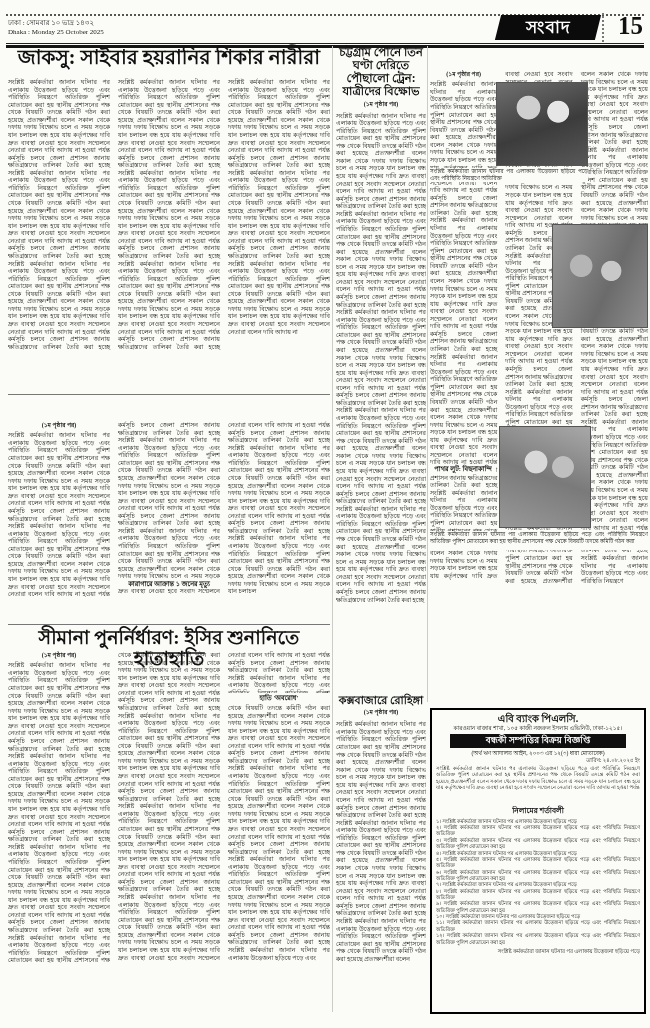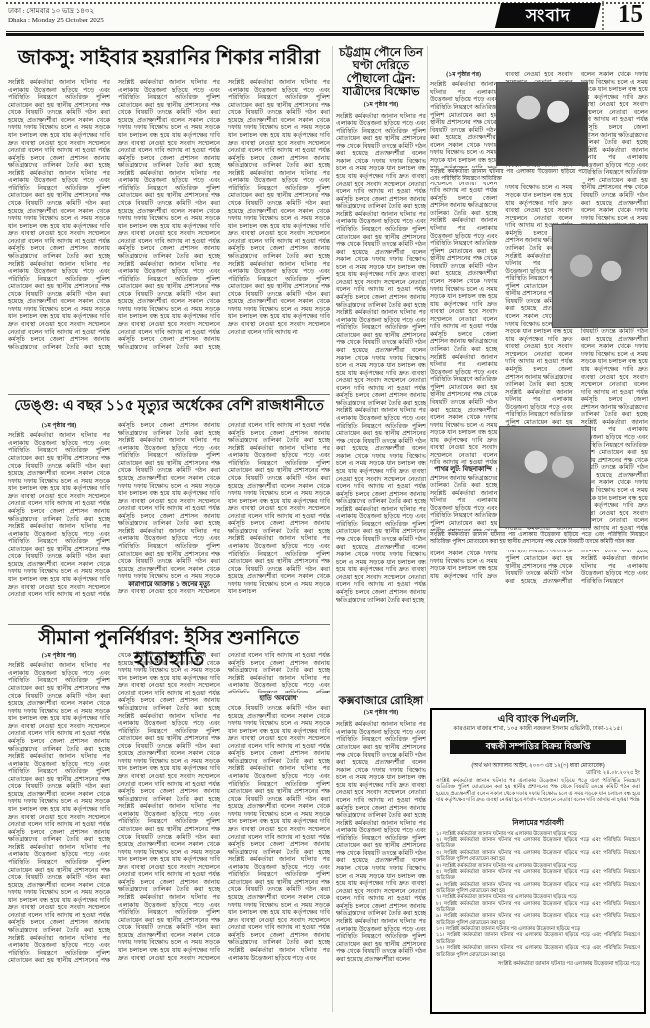--- a/index.html
+++ b/index.html
@@ -2,21 +2,21 @@
 <html lang="bn"><head>
 <meta charset="utf-8">
 <style>
   html,body{margin:0;padding:0;background:#e8e8e4;}
   .page{
     position:relative;width:650px;height:1028px;margin:0 auto;
     background:#fbfbf7;color:#111;overflow:hidden;
     font-family:"Liberation Serif","DejaVu Serif",serif;
   }
   
-  .masthead{position:absolute;left:6px;right:6px;top:0;height:34px;}
+  .masthead{position:absolute;left:6px;right:6px;top:12px;height:34px;}
   .dotted-top{position:absolute;left:0;right:0;top:2px;border-top:2px dotted #555;}
   .date-block{position:absolute;left:2px;top:7px;font-size:7px;line-height:1.35;color:#222;}
   .brand-box{
     position:absolute;right:46px;top:3px;width:100px;height:25px;background:#0b0b0b;
     transform:skewX(-14deg);display:flex;align-items:center;justify-content:center;
   }
   .brand-box span{transform:skewX(14deg);color:#fff;font-weight:bold;font-size:17px;letter-spacing:1px;}
   .vsep{position:absolute;right:40px;top:1px;height:29px;border-left:2px dotted #777;}
   .pageno{position:absolute;right:1px;top:0px;font-size:25px;font-weight:bold;line-height:1.1;}
   .thin-rule{position:absolute;left:0;right:0;top:31px;border-top:1px solid #222;}
@@ -47,21 +47,21 @@
   
   .ad{
     position:absolute;left:430px;top:708px;width:216px;height:306px;
     border:2px solid #000;box-sizing:border-box;background:#fbfbf7;padding:3px 4px;
     overflow:hidden;
   }
   .ad-bank{font-size:10px;font-weight:bold;text-align:center;line-height:1.15;}
   .ad-branch{font-size:5.8px;text-align:center;line-height:1.25;}
   .ad-banner{
     background:#101010;color:#fff;font-weight:bold;font-size:9px;text-align:center;
-    margin:8px 14px;padding:1.5px 0;line-height:1.2;
+    margin:2px 14px;padding:1.5px 0;line-height:1.2;
   }
   .ad-law{font-size:5.6px;text-align:center;line-height:1.2;}
   .ad-date{font-size:5.4px;text-align:right;line-height:1.2;margin-top:1px;}
   .ad-para{font-size:5.2px;line-height:1.25;text-align:justify;overflow:hidden;height:38px;margin-top:1px;}
   .ad-terms-head{font-size:7.5px;font-weight:bold;text-align:center;margin:2px 0 1px 0;}
   .term{font-size:5.1px;line-height:1.25;text-align:justify;}
   .ad-sign{font-size:5.4px;text-align:right;line-height:1.3;margin-top:3px;overflow:hidden;height:20px;}
 </style>
 </head>
 <body>
@@ -104,23 +104,20 @@
       <span class="dateline" style="display:block;">(১ম পৃষ্ঠার পর)</span><span>সংশ্লিষ্ট কর্মকর্তারা জানান ঘটনার পর এলাকায় উত্তেজনা ছড়িয়ে পড়ে এবং পরিস্থিতি নিয়ন্ত্রণে অতিরিক্ত পুলিশ মোতায়েন করা হয় স্থানীয় প্রশাসনের পক্ষ থেকে বিষয়টি তদন্তে কমিটি গঠন করা হয়েছে প্রত্যক্ষদর্শীরা বলেন সকাল থেকে দফায় দফায় বিক্ষোভ চলে এ সময় সড়কে যান চলাচল বন্ধ হয়ে যায় কর্তৃপক্ষের দাবি দ্রুত ব্যবস্থা নেওয়া হবে সংবাদ সম্মেলনে নেতারা বলেন দাবি আদায় না হওয়া পর্যন্ত কর্মসূচি চলবে জেলা প্রশাসন জানায় ক্ষতিগ্রস্তদের তালিকা তৈরি করা হচ্ছে সংশ্লিষ্ট কর্মকর্তারা জানান ঘটনার পর এলাকায় উত্তেজনা ছড়িয়ে পড়ে এবং পরিস্থিতি নিয়ন্ত্রণে অতিরিক্ত পুলিশ মোতায়েন করা হয় স্থানীয় প্রশাসনের পক্ষ থেকে বিষয়টি তদন্তে কমিটি গঠন করা হয়েছে প্রত্যক্ষদর্শীরা বলেন সকাল থেকে দফায় দফায় বিক্ষোভ চলে এ সময় সড়কে যান চলাচল বন্ধ হয়ে যায় কর্তৃপক্ষের দাবি দ্রুত ব্যবস্থা নেওয়া হবে সংবাদ সম্মেলনে নেতারা বলেন দাবি আদায় না হওয়া পর্যন্ত কর্মসূচি চলবে জেলা প্রশাসন জানায় ক্ষতিগ্রস্তদের তালিকা তৈরি করা হচ্ছে সংশ্লিষ্ট কর্মকর্তারা জানান ঘটনার পর এলাকায় উত্তেজনা ছড়িয়ে পড়ে এবং পরিস্থিতি নিয়ন্ত্রণে অতিরিক্ত পুলিশ মোতায়েন করা হয় স্থানীয় প্রশাসনের পক্ষ থেকে বিষয়টি তদন্তে কমিটি গঠন করা হয়েছে প্রত্যক্ষদর্শীরা বলেন সকাল থেকে দফায় দফায় বিক্ষোভ চলে এ সময় সড়কে যান চলাচল বন্ধ হয়ে যায় কর্তৃপক্ষের দাবি দ্রুত ব্যবস্থা নেওয়া হবে সংবাদ সম্মেলনে নেতারা বলেন দাবি আদায় না হওয়া পর্যন্ত কর্মসূচি চলবে জেলা প্রশাসন জানায় ক্ষতিগ্রস্তদের তালিকা তৈরি করা হচ্ছে সংশ্লিষ্ট কর্মকর্তারা জানান ঘটনার পর এলাকায় উত্তেজনা ছড়িয়ে পড়ে এবং পরিস্থিতি নিয়ন্ত্রণে অতিরিক্ত পুলিশ মোতায়েন করা হয় স্থানীয় প্রশাসনের পক্ষ থেকে বিষয়টি তদন্তে কমিটি গঠন করা হয়েছে প্রত্যক্ষদর্শীরা বলেন সকাল থেকে দফায় দফায় বিক্ষোভ চলে এ সময় সড়কে যান চলাচল বন্ধ হয়ে যায় কর্তৃপক্ষের দাবি দ্রুত ব্যবস্থা নেওয়া হবে সংবাদ সম্মেলনে নেতারা বলেন দাবি আদায় না হওয়া পর্যন্ত কর্মসূচি চলবে জেলা প্রশাসন জানায় ক্ষতিগ্রস্তদের তালিকা তৈরি করা হচ্ছে সংশ্লিষ্ট কর্মকর্তারা জানান ঘটনার পর এলাকায় উত্তেজনা ছড়িয়ে পড়ে এবং পরিস্থিতি নিয়ন্ত্রণে অতিরিক্ত পুলিশ মোতায়েন করা হয় স্থানীয় প্রশাসনের পক্ষ থেকে বিষয়টি তদন্তে কমিটি গঠন করা হয়েছে প্রত্যক্ষদর্শীরা বলেন সকাল থেকে দফায় দফায় বিক্ষোভ চলে এ সময় সড়কে যান চলাচল বন্ধ হয়ে যায় কর্তৃপক্ষের দাবি দ্রুত ব্যবস্থা নেওয়া হবে সংবাদ সম্মেলনে নেতারা বলেন দাবি আদায় না হওয়া পর্যন্ত কর্মসূচি চলবে জেলা প্রশাসন জানায় ক্ষতিগ্রস্তদের তালিকা তৈরি করা হচ্ছে সংশ্লিষ্ট কর্মকর্তারা জানান ঘটনার পর এলাকায় উত্তেজনা ছড়িয়ে পড়ে এবং পরিস্থিতি নিয়ন্ত্রণে অতিরিক্ত পুলিশ মোতায়েন করা হয় স্থানীয় প্রশাসনের পক্ষ থেকে বিষয়টি তদন্তে কমিটি গঠন করা হয়েছে প্রত্যক্ষদর্শীরা বলেন সকাল থেকে দফায় দফায় বিক্ষোভ চলে এ সময় সড়কে যান চলাচল বন্ধ হয়ে যায় কর্তৃপক্ষের দাবি দ্রুত ব্যবস্থা নেওয়া হবে সংবাদ সম্মেলনে নেতারা বলেন দাবি আদায় না হওয়া পর্যন্ত কর্মসূচি চলবে জেলা প্রশাসন জানায় ক্ষতিগ্রস্তদের তালিকা তৈরি করা হচ্ছে সংশ্লিষ্ট কর্মকর্তারা জানান ঘটনার পর এলাকায় উত্তেজনা ছড়িয়ে পড়ে এবং পরিস্থিতি নিয়ন্ত্রণে অতিরিক্ত পুলিশ মোতায়েন করা হয় স্থানীয় প্রশাসনের পক্ষ থেকে বিষয়টি তদন্তে কমিটি গঠন করা হয়েছে প্রত্যক্ষদর্শীরা বলেন সকাল থেকে দফায় দফায় বিক্ষোভ চলে এ সময় সড়কে যান চলাচল বন্ধ হয়ে যায় কর্তৃপক্ষের দাবি দ্রুত ব্যবস্থা নেওয়া হবে সংবাদ সম্মেলনে নেতারা বলেন দাবি আদায় না হওয়া পর্যন্ত কর্মসূচি চলবে জেলা প্রশাসন জানায় ক্ষতিগ্রস্তদের তালিকা তৈরি করা হচ্ছে সংশ্লিষ্ট কর্মকর্তারা জানান ঘটনার পর এলাকায় উত্তেজনা ছড়িয়ে পড়ে এবং পরিস্থিতি নিয়ন্ত্রণে অতিরিক্ত পুলিশ মোতায়েন করা হয় স্থানীয় প্রশাসনের পক্ষ থেকে বিষয়টি তদন্তে কমিটি গঠন করা হয়েছে প্রত্যক্ষদর্শীরা বলেন সকাল থেকে দফায় দফায় বিক্ষোভ চলে এ সময় সড়কে যান চলাচল বন্ধ হয়ে যায় কর্তৃপক্ষের দাবি দ্রুত ব্যবস্থা নেওয়া হবে সংবাদ সম্মেলনে নেতারা বলেন দাবি আদায় না হওয়া পর্যন্ত কর্মসূচি চলবে জেলা প্রশাসন জানায় ক্ষতিগ্রস্তদের তালিকা তৈরি করা হচ্ছে সংশ্লিষ্ট কর্মকর্তারা জানান ঘটনার পর এলাকায় উত্তেজনা ছড়িয়ে পড়ে এবং পরিস্থিতি নিয়ন্ত্রণে অতিরিক্ত পুলিশ মোতায়েন করা হয় স্থানীয় প্রশাসনের পক্ষ থেকে বিষয়টি তদন্তে কমিটি গঠন করা হয়েছে প্রত্যক্ষদর্শীরা বলেন সকাল থেকে দফায় দফায় বিক্ষোভ চলে এ সময় সড়কে যান চলাচল বন্ধ হয়ে যায় কর্তৃপক্ষের দাবি দ্রুত ব্যবস্থা নেওয়া হবে সংবাদ সম্মেলনে নেতারা বলেন দাবি আদায় না হওয়া পর্যন্ত কর্মসূচি চলবে জেলা প্রশাসন জানায় ক্ষতিগ্রস্তদের তালিকা তৈরি করা হচ্ছে সংশ্লিষ্ট কর্মকর্তারা জানান ঘটনার পর এলাকায় উত্তেজনা ছড়িয়ে পড়ে এবং পরিস্থিতি নিয়ন্ত্রণে অতিরিক্ত পুলিশ মোতায়েন করা হয় স্থানীয় প্রশাসনের পক্ষ থেকে বিষয়টি তদন্তে কমিটি গঠন করা হয়েছে প্রত্যক্ষদর্শীরা বলেন সকাল থেকে দফায় দফায় বিক্ষোভ চলে এ সময় সড়কে যান চলাচল বন্ধ হয়ে যায় কর্তৃপক্ষের দাবি দ্রুত ব্যবস্থা নেওয়া হবে সংবাদ সম্মেলনে নেতারা বলেন দাবি আদায় না হওয়া পর্যন্ত কর্মসূচি চলবে জেলা প্রশাসন জানায় ক্ষতিগ্রস্তদের তালিকা তৈরি করা হচ্ছে সংশ্লিষ্ট কর্মকর্তারা জানান ঘটনার পর এলাকায় উত্তেজনা ছড়িয়ে পড়ে এবং পরিস্থিতি নিয়ন্ত্রণে অতিরিক্ত পুলিশ মোতায়েন করা হয় স্থানীয় প্রশাসনের পক্ষ থেকে বিষয়টি তদন্তে কমিটি গঠন করা হয়েছে প্রত্যক্ষদর্শীরা বলেন সকাল থেকে দফায় দফায় বিক্ষোভ চলে এ সময় সড়কে যান চলাচল বন্ধ হয়ে যায় কর্তৃপক্ষের দাবি দ্রুত ব্যবস্থা নেওয়া হবে সংবাদ সম্মেলনে নেতারা বলেন দাবি আদায় না হওয়া পর্যন্ত কর্মসূচি চলবে জেলা প্রশাসন জানায় ক্ষতিগ্রস্তদের তালিকা তৈরি করা হচ্ছে সংশ্লিষ্ট কর্মকর্তারা জানান ঘটনার পর এলাকায় উত্তেজনা ছড়িয়ে পড়ে এবং পরিস্থিতি নিয়ন্ত্রণে</span>
     </div>
     <div class="photo photo-a" style="left:66px;top:12px;width:92px;height:84px;"></div>
     <div class="caption" style="left:0px;top:98px;width:158px;height:14px;">সংশ্লিষ্ট কর্মকর্তারা জানান ঘটনার পর এলাকায় উত্তেজনা ছড়িয়ে পড়ে এবং পরিস্থিতি নিয়ন্ত্রণে অতিরিক্ত</div>
     <div class="photo photo-b" style="left:122px;top:154px;width:96px;height:104px;"></div>
     <div class="overlay-subhead" style="left:0px;top:394px;width:66px;">পাথর লুট: বিছনাকান্দি</div>
     <div class="photo photo-c" style="left:69px;top:356px;width:92px;height:102px;"></div>
     <div class="caption" style="left:0px;top:461px;width:218px;height:19px;">সংশ্লিষ্ট কর্মকর্তারা জানান ঘটনার পর এলাকায় উত্তেজনা ছড়িয়ে পড়ে এবং পরিস্থিতি নিয়ন্ত্রণে অতিরিক্ত পুলিশ মোতায়েন করা হয় স্থানীয় প্রশাসনের পক্ষ থেকে বিষয়টি তদন্তে কমিটি গঠন করা</div>
   </div>
 
-  <div class="abs" style="left:8px;top:397px;width:322px;">
-    <div class="headline" style="font-size:14.5px;">ডেঙ্গু: এ বছর ১১৫ মৃত্যুর অর্ধেকের বেশি রাজধানীতে</div>
-  </div>
   <div class="abs" style="left:8px;top:421px;width:322px;height:200px;">
     <div class="greek cols3" style="width:322px;height:200px;">
       <span class="dateline" style="display:block;">(১ম পৃষ্ঠার পর)</span><span>সংশ্লিষ্ট কর্মকর্তারা জানান ঘটনার পর এলাকায় উত্তেজনা ছড়িয়ে পড়ে এবং পরিস্থিতি নিয়ন্ত্রণে অতিরিক্ত পুলিশ মোতায়েন করা হয় স্থানীয় প্রশাসনের পক্ষ থেকে বিষয়টি তদন্তে কমিটি গঠন করা হয়েছে প্রত্যক্ষদর্শীরা বলেন সকাল থেকে দফায় দফায় বিক্ষোভ চলে এ সময় সড়কে যান চলাচল বন্ধ হয়ে যায় কর্তৃপক্ষের দাবি দ্রুত ব্যবস্থা নেওয়া হবে সংবাদ সম্মেলনে নেতারা বলেন দাবি আদায় না হওয়া পর্যন্ত কর্মসূচি চলবে জেলা প্রশাসন জানায় ক্ষতিগ্রস্তদের তালিকা তৈরি করা হচ্ছে সংশ্লিষ্ট কর্মকর্তারা জানান ঘটনার পর এলাকায় উত্তেজনা ছড়িয়ে পড়ে এবং পরিস্থিতি নিয়ন্ত্রণে অতিরিক্ত পুলিশ মোতায়েন করা হয় স্থানীয় প্রশাসনের পক্ষ থেকে বিষয়টি তদন্তে কমিটি গঠন করা হয়েছে প্রত্যক্ষদর্শীরা বলেন সকাল থেকে দফায় দফায় বিক্ষোভ চলে এ সময় সড়কে যান চলাচল বন্ধ হয়ে যায় কর্তৃপক্ষের দাবি দ্রুত ব্যবস্থা নেওয়া হবে সংবাদ সম্মেলনে নেতারা বলেন দাবি আদায় না হওয়া পর্যন্ত কর্মসূচি চলবে জেলা প্রশাসন জানায় ক্ষতিগ্রস্তদের তালিকা তৈরি করা হচ্ছে সংশ্লিষ্ট কর্মকর্তারা জানান ঘটনার পর এলাকায় উত্তেজনা ছড়িয়ে পড়ে এবং পরিস্থিতি নিয়ন্ত্রণে অতিরিক্ত পুলিশ মোতায়েন করা হয় স্থানীয় প্রশাসনের পক্ষ থেকে বিষয়টি তদন্তে কমিটি গঠন করা হয়েছে প্রত্যক্ষদর্শীরা বলেন সকাল থেকে দফায় দফায় বিক্ষোভ চলে এ সময় সড়কে যান চলাচল বন্ধ হয়ে যায় কর্তৃপক্ষের দাবি দ্রুত ব্যবস্থা নেওয়া হবে সংবাদ সম্মেলনে নেতারা বলেন দাবি আদায় না হওয়া পর্যন্ত কর্মসূচি চলবে জেলা প্রশাসন জানায় ক্ষতিগ্রস্তদের তালিকা তৈরি করা হচ্ছে সংশ্লিষ্ট কর্মকর্তারা জানান ঘটনার পর এলাকায় উত্তেজনা ছড়িয়ে পড়ে এবং পরিস্থিতি নিয়ন্ত্রণে অতিরিক্ত পুলিশ মোতায়েন করা হয় স্থানীয় প্রশাসনের পক্ষ থেকে বিষয়টি তদন্তে কমিটি গঠন করা হয়েছে প্রত্যক্ষদর্শীরা বলেন সকাল থেকে দফায় দফায় বিক্ষোভ চলে এ সময় সড়কে যান চলাচল বন্ধ হয়ে যায় কর্তৃপক্ষের দাবি দ্রুত ব্যবস্থা নেওয়া হবে সংবাদ সম্মেলনে নেতারা বলেন দাবি আদায় না হওয়া পর্যন্ত কর্মসূচি চলবে জেলা প্রশাসন জানায় ক্ষতিগ্রস্তদের তালিকা তৈরি করা হচ্ছে সংশ্লিষ্ট কর্মকর্তারা জানান ঘটনার পর এলাকায় উত্তেজনা ছড়িয়ে পড়ে এবং পরিস্থিতি নিয়ন্ত্রণে অতিরিক্ত পুলিশ মোতায়েন করা হয় স্থানীয় প্রশাসনের পক্ষ থেকে বিষয়টি তদন্তে কমিটি গঠন করা হয়েছে প্রত্যক্ষদর্শীরা বলেন সকাল থেকে দফায় দফায় বিক্ষোভ চলে এ সময় সড়কে যান চলাচল বন্ধ হয়ে যায় কর্তৃপক্ষের দাবি দ্রুত ব্যবস্থা নেওয়া হবে সংবাদ সম্মেলনে নেতারা বলেন দাবি আদায় না হওয়া পর্যন্ত কর্মসূচি চলবে জেলা প্রশাসন জানায় ক্ষতিগ্রস্তদের তালিকা তৈরি করা হচ্ছে সংশ্লিষ্ট কর্মকর্তারা জানান ঘটনার পর এলাকায় উত্তেজনা ছড়িয়ে পড়ে এবং পরিস্থিতি নিয়ন্ত্রণে অতিরিক্ত পুলিশ মোতায়েন করা হয় স্থানীয় প্রশাসনের পক্ষ থেকে বিষয়টি তদন্তে কমিটি গঠন করা হয়েছে প্রত্যক্ষদর্শীরা বলেন সকাল থেকে দফায় দফায় বিক্ষোভ চলে এ সময় সড়কে যান চলাচল</span>
     </div>
     <div class="overlay-subhead" style="left:110px;top:158px;width:102px;">কারাগারে আক্রান্ত ১ জনের মৃত্যু</div>
   </div>
 
   <div class="abs" style="left:8px;top:627px;width:322px;">
     <div class="headline" style="font-size:19px;">সীমানা পুনর্নির্ধারণ: ইসির শুনানিতে হাতাহাতি</div>
   </div>

